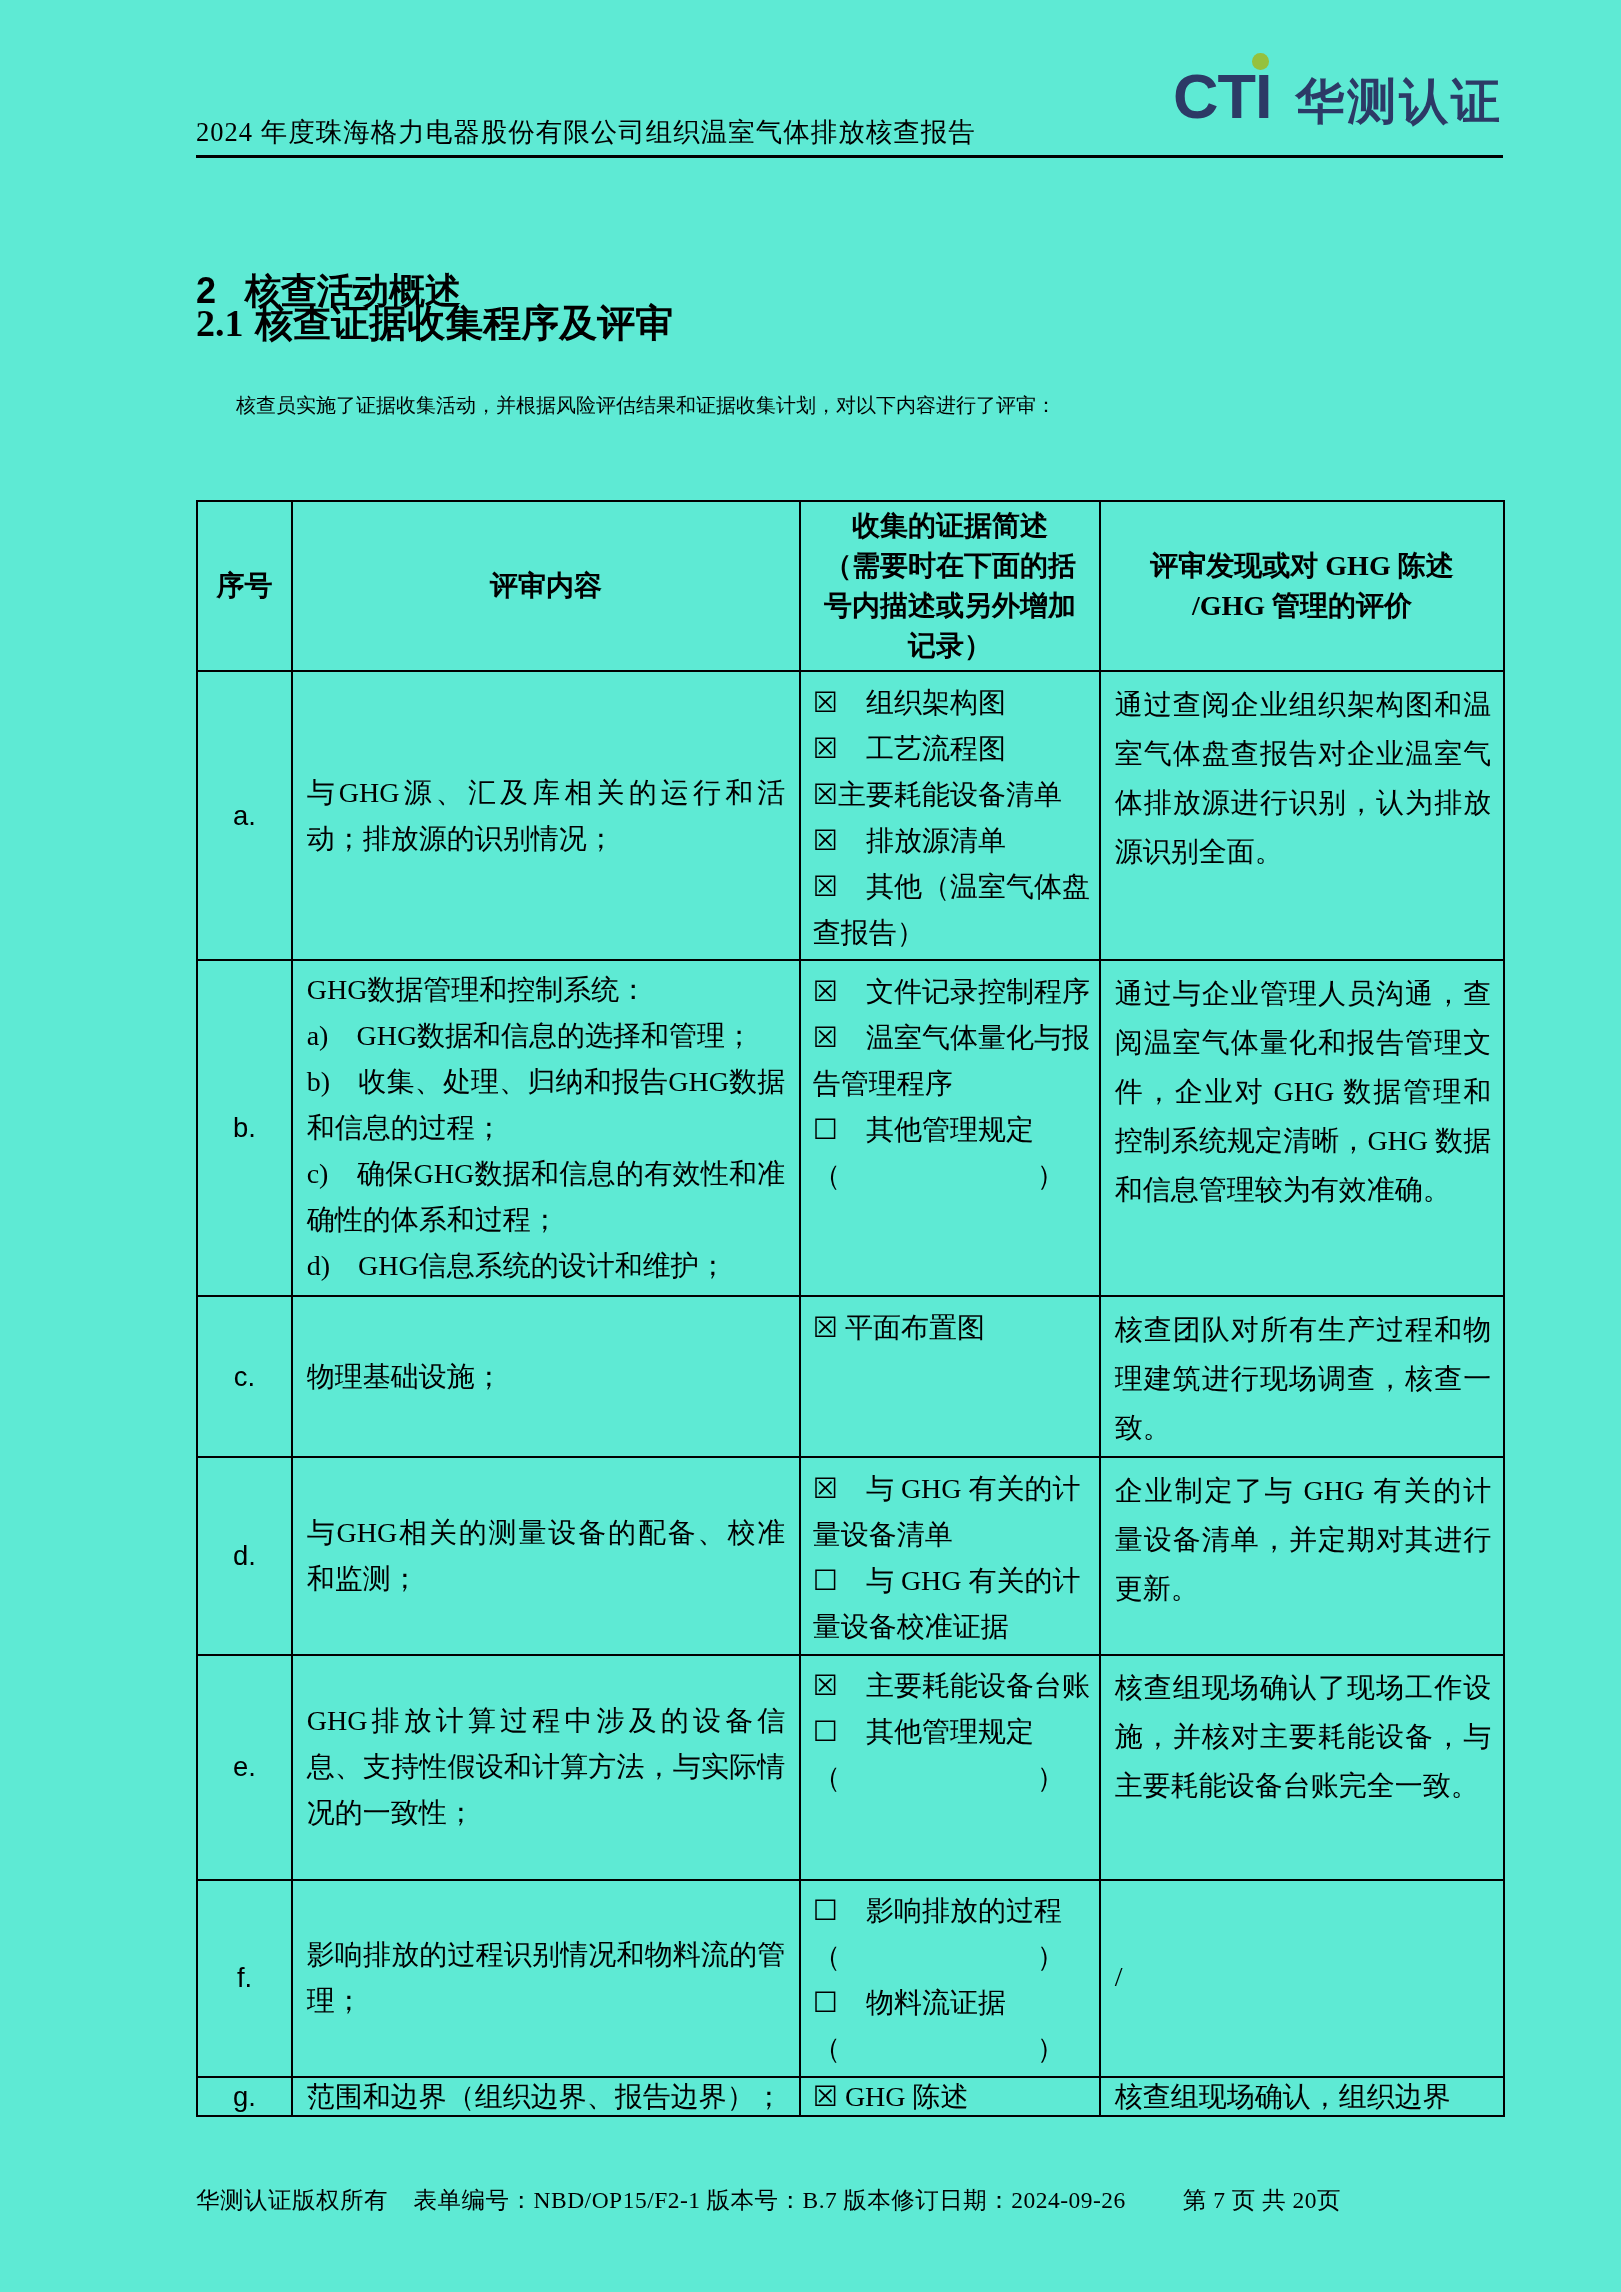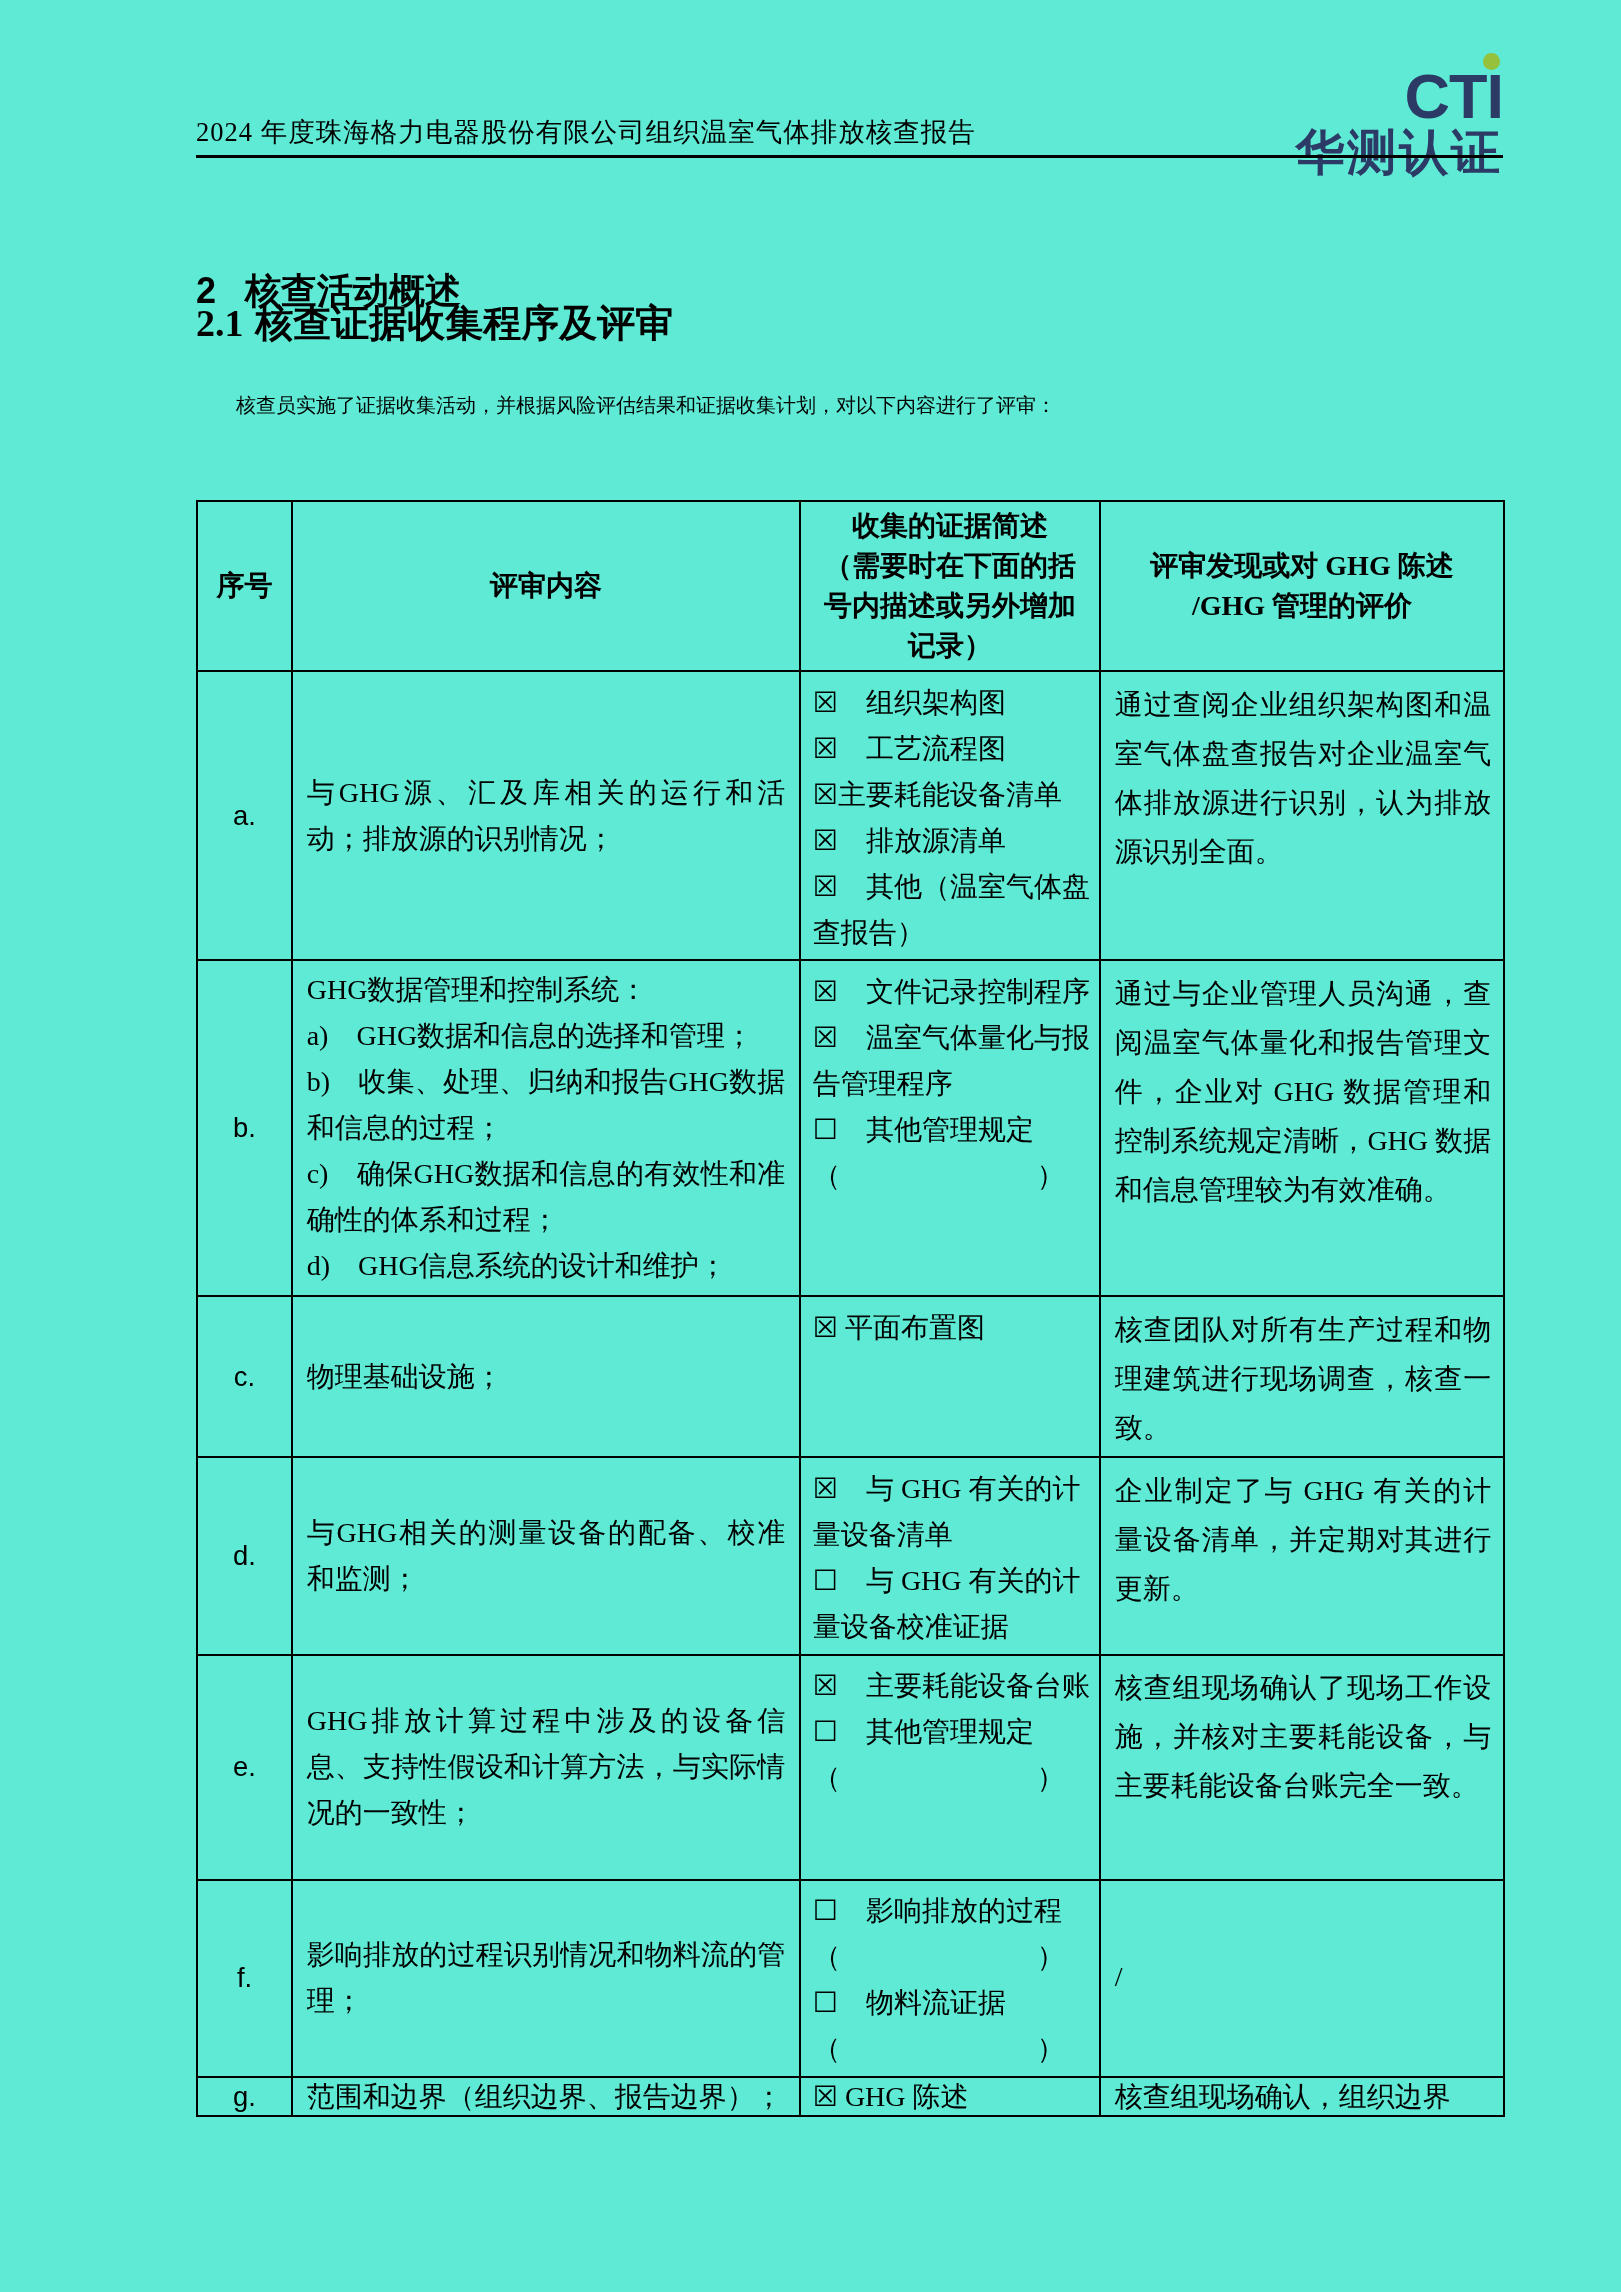--- a/index.html
+++ b/index.html
@@ -16,21 +16,21 @@
   .header-title{
     position:absolute;left:196px;top:114px;
     font-size:26.5px;letter-spacing:1px;
     font-family:"Liberation Serif","DejaVu Serif",serif;
     white-space:nowrap;
   }
   .logo{
     position:absolute;top:65px;right:118px;
     display:flex;align-items:flex-end;
     font-family:"Liberation Sans","DejaVu Sans",sans-serif;
-    font-weight:bold;color:#2c3a66;line-height:1;flex-direction:column;
+    font-weight:bold;color:#2c3a66;line-height:1;
   }
   .logo-cti{position:relative;font-size:63px;letter-spacing:-1px;}
   .logo-dot{
     position:absolute;top:-11.8px;right:2.9px;
     width:16.7px;height:16.7px;border-radius:50%;
     background:#95c13d;
   }
   .logo-brand{font-size:49px;margin-left:24px;letter-spacing:2.9px;padding-bottom:2px;}
   .header-rule{
     position:absolute;left:196px;right:118px;top:155px;
@@ -199,15 +199,18 @@
     </tr>
     <tr class="r-g">
       <td class="col-no">g.</td>
       <td class="col-content">范围和边界（组织边界、报告边界）；</td>
       <td class="col-evidence">☒ GHG 陈述</td>
       <td class="col-finding">核查组现场确认，组织边界</td>
     </tr>
   </tbody>
     </table>
 
+  <div class="footer">
+    <span>华测认证版权所有</span><span class="sep"></span><span>表单编号：NBD/OP15/F2-1</span> <span>版本号：B.7</span> <span>版本修订日期：2024-09-26</span><span class="sep-wide"></span><span>第 7 页 共 20页</span>
+  </div>
 
 </div>
 
 
 </body></html>

